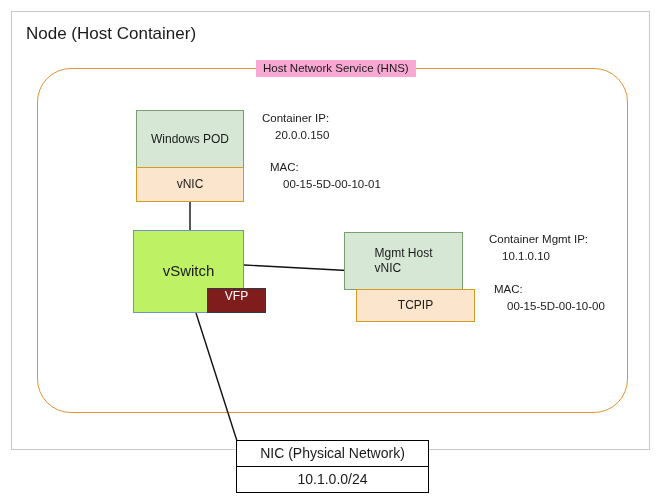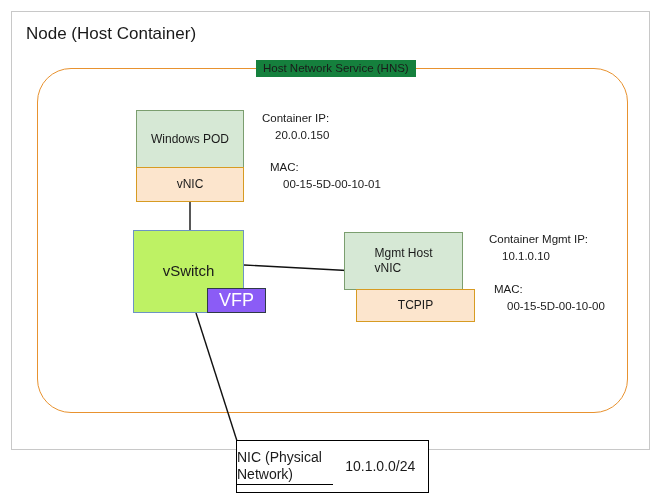--- a/index.html
+++ b/index.html
@@ -52,21 +52,21 @@
     box-sizing: border-box;
     background: transparent;
   }
   .hns-label {
     position: absolute;
     left: 256px;
     top: 60px;
     height: 17px;
     line-height: 17px;
     padding: 0 7px;
-    background: #15803d;
+    background: #f9a8d4;
     font-size: 11.5px;
     color: #1a1a1a;
     white-space: nowrap;
   }
 
   
   .box {
     position: absolute;
     box-sizing: border-box;
     display: flex;
@@ -100,38 +100,37 @@
   .pod-vnic {
     left: 136px; top: 167px; width: 108px; height: 35px;
   }
   .vswitch {
     left: 133px; top: 230px; width: 111px; height: 83px;
     font-size: 15px;
   }
   .vfp-badge {
     position: absolute;
     left: 207px; top: 288px; width: 59px; height: 25px;
-    background: #8b5cf6;
+    background: #7f1d1d;
     border: 1.2px solid #2f3a46;
     box-sizing: border-box;
     display: flex;
-    align-items: center;
     justify-content: center;
     color: #ffffff;
-    font-size: 18px;
+    font-size: 12px;
   }
   .mgmt-box {
     left: 344px; top: 232px; width: 119px; height: 58px;
   }
   .mgmt-tcpip {
     left: 356px; top: 289px; width: 119px; height: 33px;
   }
   .nic-box {
     left: 236px; top: 440px; width: 193px; height: 53px;
-    flex-direction: row;
+    flex-direction: column;
     padding: 0;
     background: #ffffff;
     z-index: 5;
   }
   .nic-row {
     width: 100%;
     flex: 1 1 auto;
     display: flex;
     align-items: center;
     justify-content: center;

